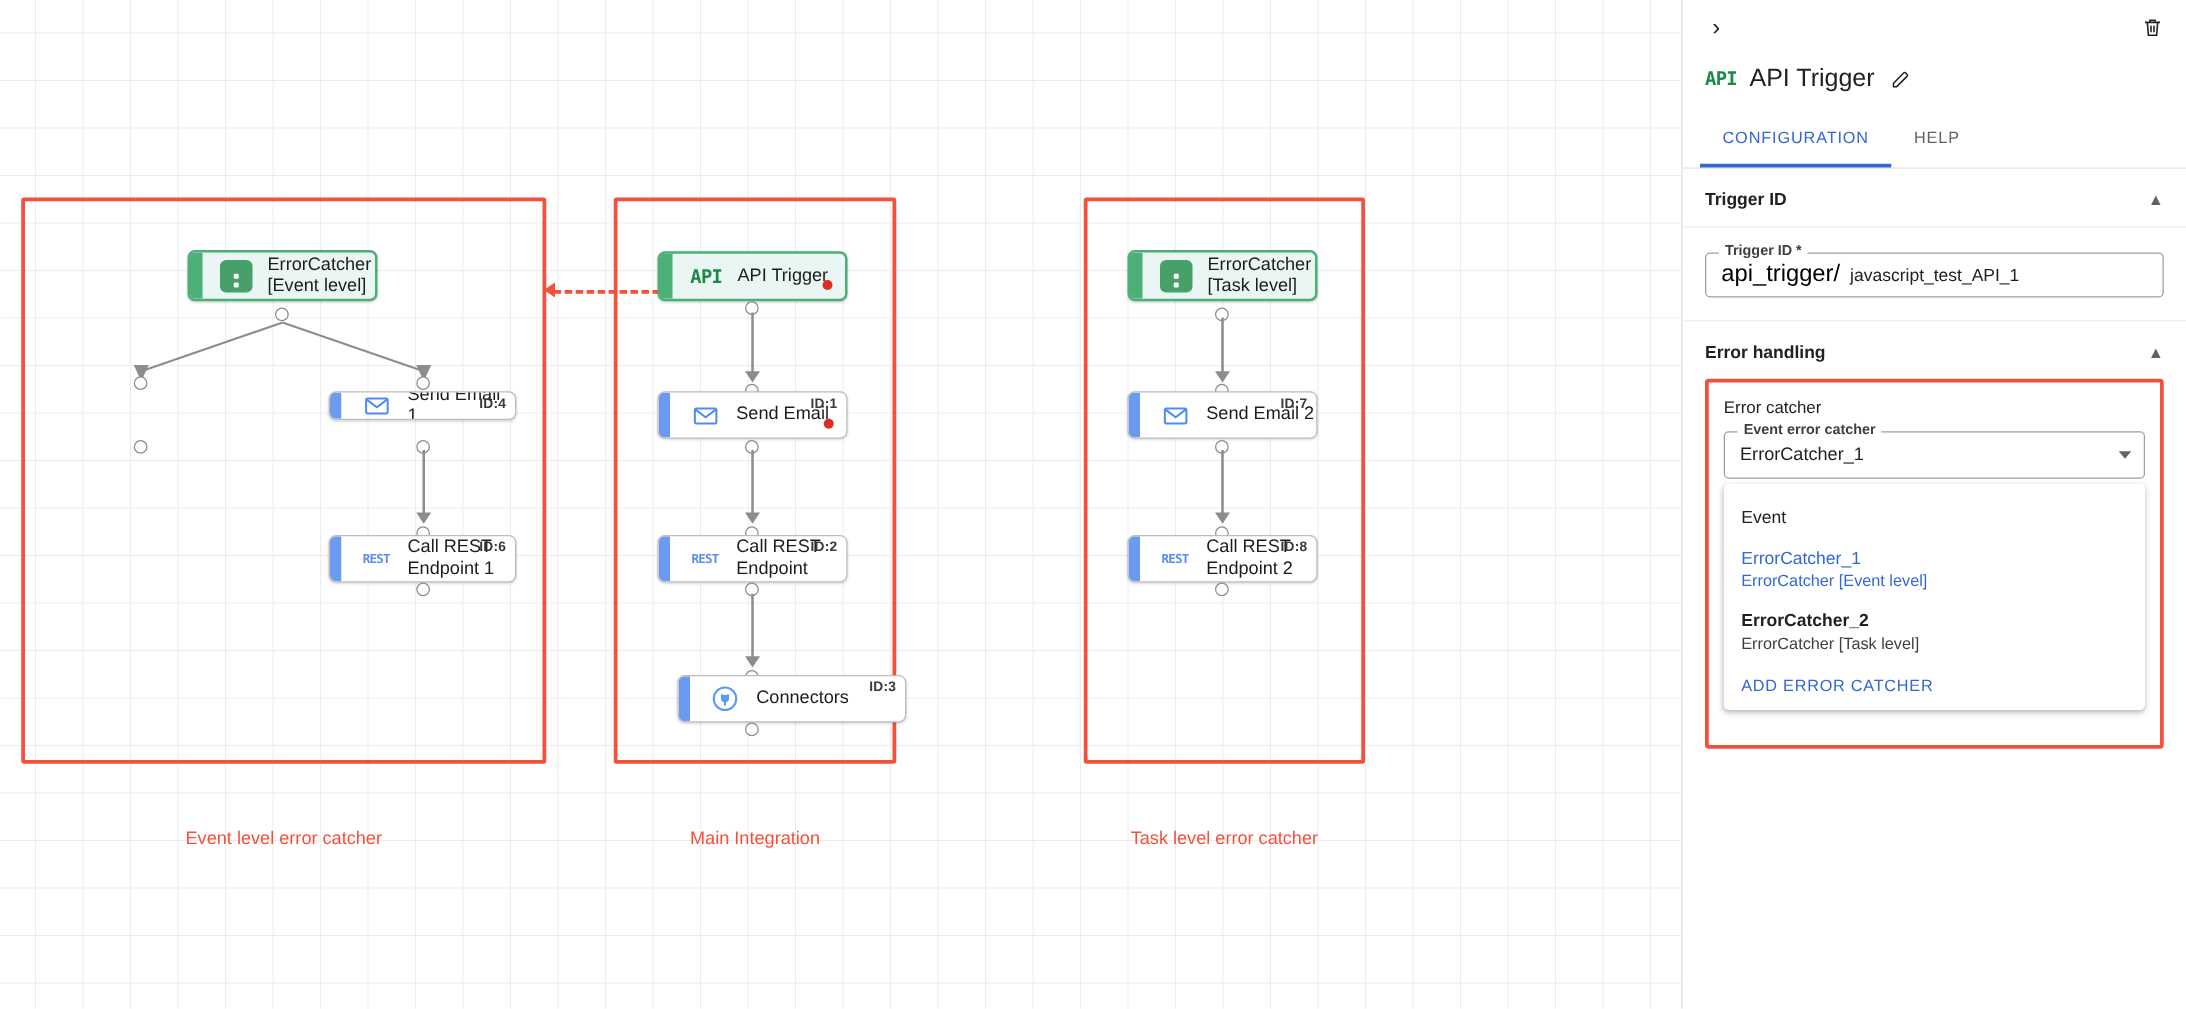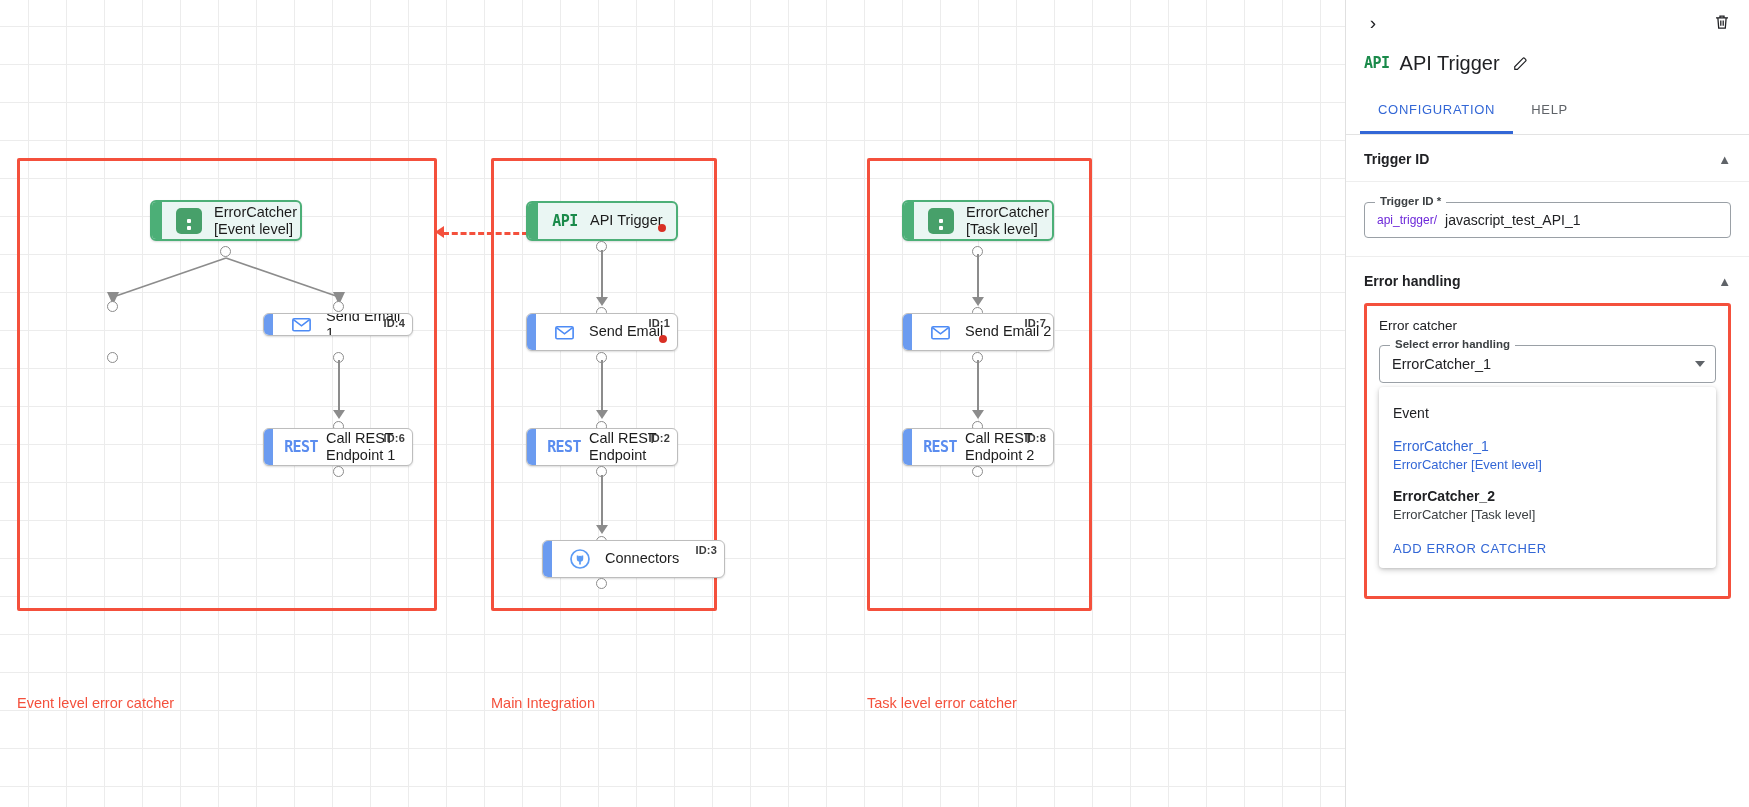--- a/index.html
+++ b/index.html
@@ -18,21 +18,21 @@
     background-image:
       linear-gradient(to right, #ececec 1px, transparent 1px),
       linear-gradient(to bottom, #ececec 1px, transparent 1px);
     background-size:38px 38px;
     background-position:-10px -12px;
     overflow:hidden;
   }
 
   
   .group-frame{position:absolute;border:3px solid #f4503c;box-sizing:border-box;border-radius:2px;}
-  .group-caption{position:absolute;color:#f4503c;font-size:14.5px;white-space:nowrap;text-align:left;margin-top:32px;}
+  .group-caption{position:absolute;color:#f4503c;font-size:14.5px;white-space:nowrap;text-align:center;}
 
   
   .node{
     position:absolute;box-sizing:border-box;
     background:#ffffff;
     border:1px solid #bdbdbd;
     border-radius:6px;
     display:flex;align-items:center;
     box-shadow:0 1px 2px rgba(0,0,0,.14);
     overflow:hidden;
@@ -49,21 +49,21 @@
     position:absolute;left:62px;top:50%;transform:translateY(-50%);
     font-size:14.5px;color:#1c1c1c;line-height:1.18;white-space:pre-line;
   }
   .node .nid{
     position:absolute;right:7px;top:3px;font-size:11px;color:#3a3a3a;font-weight:700;letter-spacing:.2px;
   }
   .node .reddot{position:absolute;right:10px;bottom:7px;width:8px;height:8px;border-radius:50%;background:#d93025;}
 
   
   .ic-api{font-family:"DejaVu Sans Mono", monospace;font-weight:700;font-size:15px;color:#1a8a4a;letter-spacing:-.5px;}
-  .ic-rest{font-family:"DejaVu Sans Mono", monospace;font-weight:700;font-size:15px;color:#5b8def;letter-spacing:-.6px;}
+  .ic-rest{font-family:"DejaVu Sans Mono", monospace;font-weight:700;font-size:10px;color:#5b8def;letter-spacing:-.6px;}
   .ic-err{width:26px;height:26px;border-radius:5px;background:#47a06a;display:flex;align-items:center;justify-content:center;}
   .ic-err i{display:block;width:4px;height:4px;background:#fff;border-radius:1px;box-shadow:0 7px 0 #fff;}
 
   
   .port{position:absolute;width:11px;height:11px;border-radius:50%;background:#fff;border:1.6px solid #8c8c8c;box-sizing:border-box;}
   .vline{position:absolute;width:1.6px;background:#8c8c8c;}
   .arrowhead{position:absolute;width:0;height:0;border-left:6px solid transparent;border-right:6px solid transparent;border-top:9px solid #8c8c8c;}
   svg.branch{position:absolute;overflow:visible;}
 
   
@@ -99,21 +99,21 @@
 
   .field-wrap{padding:20px 18px 18px;position:relative;border-bottom:1px solid #eee;}
   .outlined{
     position:relative;border:1px solid #9aa0a6;border-radius:4px;height:36px;
     display:flex;align-items:center;padding:0 12px;box-sizing:border-box;
   }
   .outlined > .legend{
     position:absolute;top:-8px;left:10px;background:#fff;padding:0 5px;
     font-size:11.5px;color:#3c4043;font-weight:700;white-space:nowrap;
   }
-  .prefix{color:#6d28d9;font-size:12px;margin-right:8px;}
+  .prefix{color:#000000;font-size:19px;margin-right:8px;}
   .fieldval{color:#202124;font-size:14px;text-align:center;}
 
   
   .err-section{padding:0;}
   .err-box{
     margin:0 18px;border:3px solid #f4503c;border-radius:3px;box-sizing:border-box;
     padding:12px 12px 28px;position:relative;
   }
   .err-label{font-size:13.5px;color:#202124;margin-bottom:12px;}
   .select-outlined{
@@ -356,21 +356,21 @@
     <div class="section-head" style="border-bottom:none;">
       <span class="section-title">Error handling</span>
       <span class="caret">▲</span>
     </div>
 
     <div class="err-section">
       <div class="err-box">
         <div class="err-label">Error catcher</div>
 
         <div class="select-outlined">
-          <span class="legend">Select error handling</span>
+          <span class="legend">Event error catcher</span>
           <span class="select-val">ErrorCatcher_1</span>
           <span class="select-arrow"></span>
         </div>
 
         <div class="menu">
           <div class="menu-item">
             <div class="mi-main">Event</div>
           </div>
           <div class="menu-item selected">
             <div class="mi-main">ErrorCatcher_1</div>

